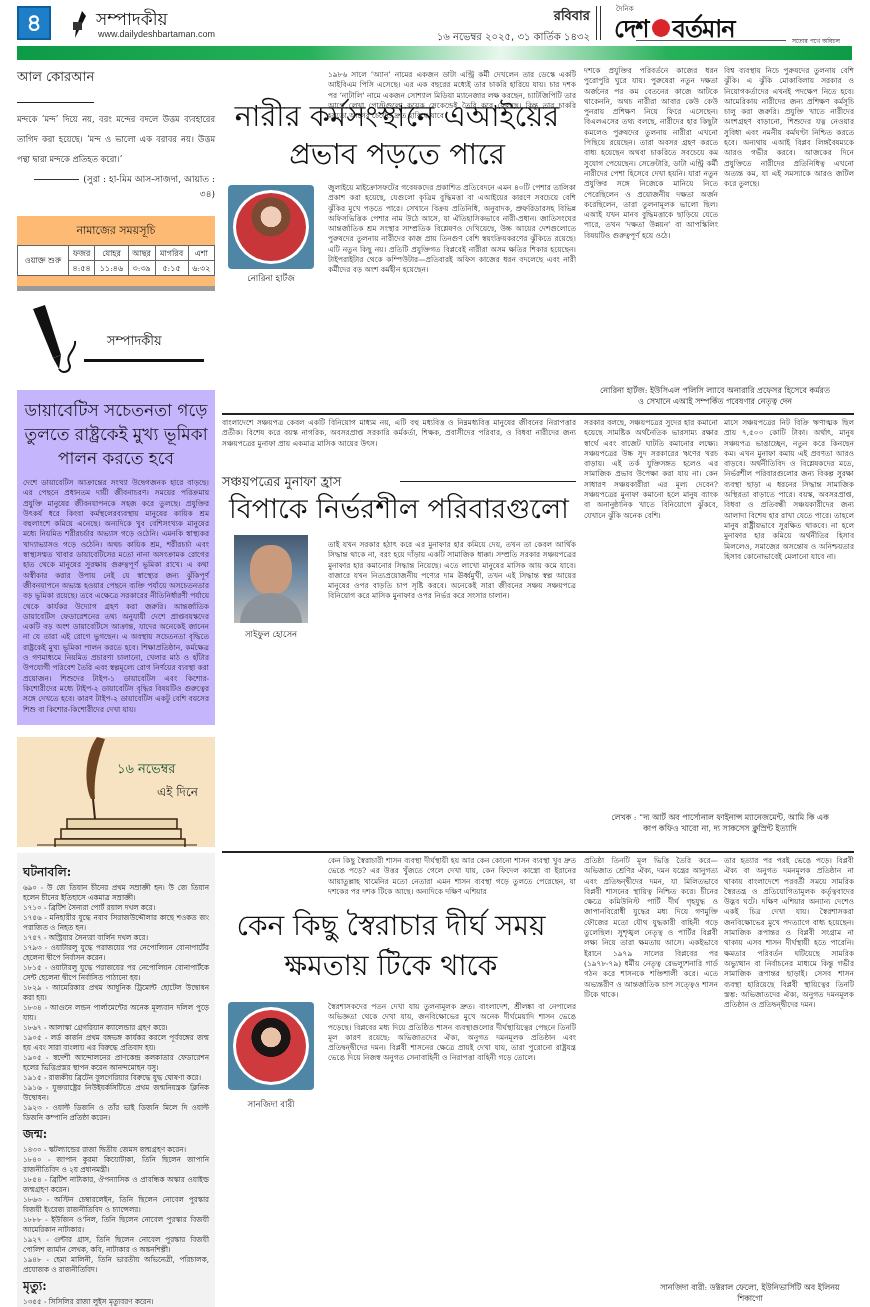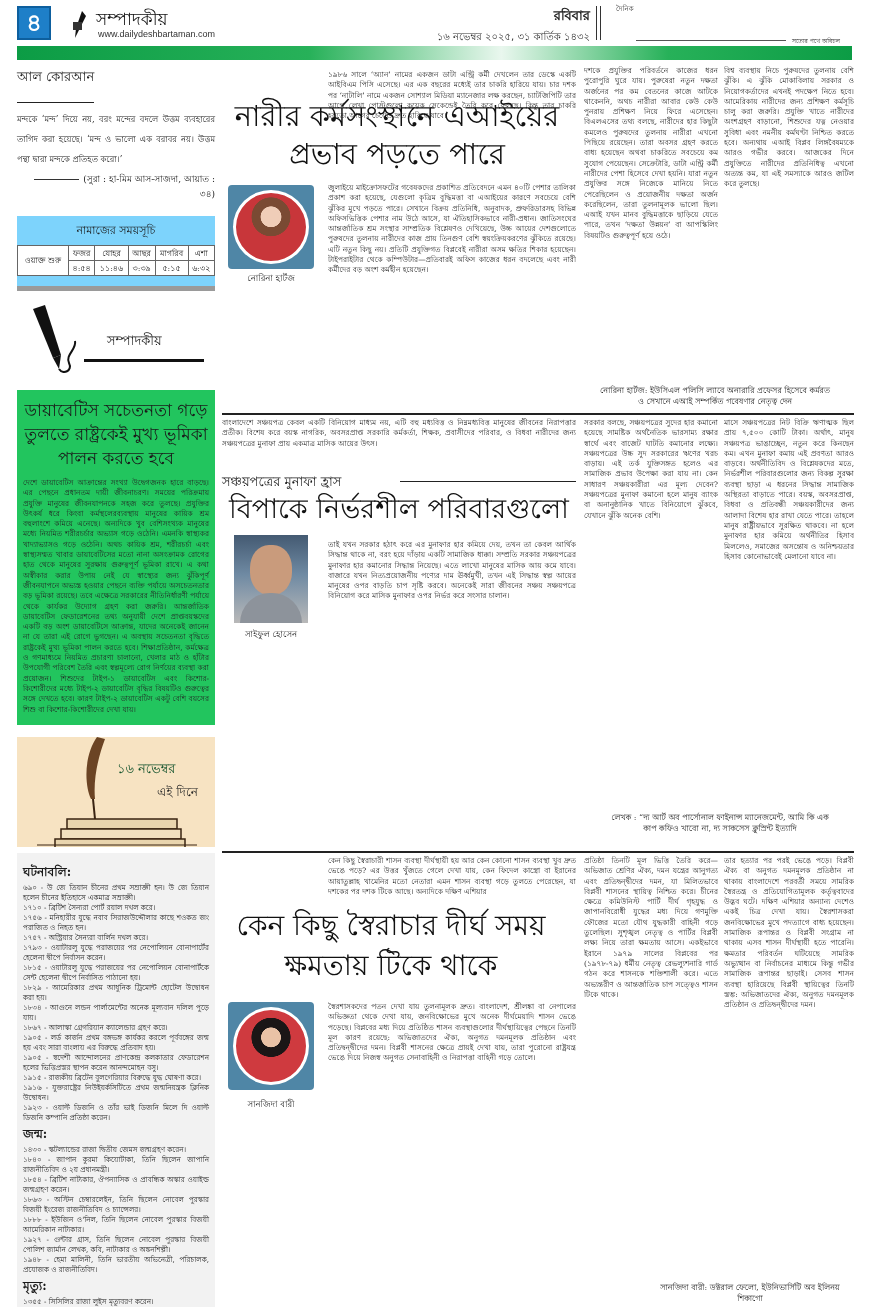--- a/index.html
+++ b/index.html
@@ -24,31 +24,31 @@
   .logo .tagline-rule { position: absolute; left: 24px; top: 37px; width: 150px; border-top: 1px solid #555; }
   .green-bar { position: absolute; left: 17px; top: 46px; width: 835px; height: 14px; background: linear-gradient(90deg, #0c9c45 0%, #27b159 35%, #e9f7ee 58%, #27b159 78%, #0c9c45 100%); }
 
   
   .left-col { position: absolute; left: 17px; top: 66px; width: 198px; }
   .quran-title { font-family: "DejaVu Sans", sans-serif; font-size: 13px; border-bottom: 1px solid #222; display: inline-block; padding-bottom: 14px; margin-bottom: 6px; }
   .quran-text { font-size: 8.3px; line-height: 20px; text-align: justify; }
   .quran-ref { font-size: 9px; text-align: right; margin-top: 3px; }
   .quran-ref .rule { display: inline-block; width: 45px; border-top: 1px solid #333; vertical-align: middle; margin-right: 4px; }
 
-  .prayer-box { margin-top: 14px; background: #7dd3fc; border-bottom: 5px solid #9a9a9a; padding-bottom: 10px; }
+  .prayer-box { margin-top: 14px; background: #fdba74; border-bottom: 5px solid #9a9a9a; padding-bottom: 10px; }
   .prayer-head { font-family: "DejaVu Sans", sans-serif; text-align: center; font-size: 11px; padding: 6px 0 4px; }
   .prayer-table { width: 100%; border-collapse: collapse; background: #fff; font-size: 8px; }
   .prayer-table td { border: 1px solid #666; text-align: center; height: 15px; }
 
   .editorial-logo { position: relative; height: 85px; margin-top: 8px; }
   .editorial-logo .label { position: absolute; left: 90px; top: 32px; font-family: "DejaVu Sans", sans-serif; font-size: 13px; }
   .editorial-logo .rule { position: absolute; left: 67px; top: 60px; width: 120px; border-top: 3px solid #111; }
   .editorial-logo svg { position: absolute; left: 8px; top: 6px; }
 
-  .ed-box { background: #22c55e; padding: 8px 6px 10px; margin-top: 6px; }
+  .ed-box { background: #c4b5fd; padding: 8px 6px 10px; margin-top: 6px; }
   .ed-headline { font-family: "DejaVu Sans", sans-serif; font-size: 17px; line-height: 24px; text-align: center; font-weight: normal; margin-bottom: 8px; }
   .body-text { font-size: 7.4px; line-height: 10.3px; text-align: justify; color: #222; }
 
   .this-day { margin-top: 12px; height: 110px; background: #f7e3c2; position: relative; overflow: hidden; }
   .this-day .d1 { position: absolute; left: 100px; top: 22px; font-family: "DejaVu Sans", sans-serif; font-size: 13px; color: #14532d; }
   .this-day .d2 { position: absolute; left: 140px; top: 46px; font-family: "DejaVu Sans", sans-serif; font-size: 12px; color: #222; }
   .this-day svg { position: absolute; left: 10px; top: 0; }
 
   .events-box { margin-top: 6px; background: #f2f2f2; padding: 8px 6px; }
   .events-box .ev-head { font-size: 12px; font-weight: bold; margin-top: 2px; }
@@ -80,20 +80,23 @@
   <div class="site-url">www.dailydeshbartaman.com</div>
 
   <div class="dateblock">
     <div class="day">রবিবার</div>
     <div class="date">১৬ নভেম্বর ২০২৫, ৩১ কার্তিক ১৪৩২</div>
   </div>
   <div class="date-divider"></div>
 
   <div class="logo">
     <span class="small">দৈনিক</span>
+    <div class="name">
+      <span>দেশ</span><span class="dot"></span><span>বর্তমান</span>
+    </div>
     <div class="tagline-rule"></div>
     <span class="tag">সত্যের পথে অবিচল</span>
   </div>
 </div>
 <div class="green-bar"></div>
 
 <div class="left-col">
   <div class="quran-title">আল কোরআন</div>
   <div class="quran-text">মন্দকে ‘মন্দ’ দিয়ে নয়, বরং মন্দের বদলে উত্তম ব্যবহারের তাগিদ করা হয়েছে। ‘মন্দ ও ভালো এক বরাবর নয়। উত্তম পন্থা দ্বারা মন্দকে প্রতিহত করো।’</div>
   <div class="quran-ref"><span class="rule"></span><span>(সুরা : হা-মিম আস-সাজদা, আয়াত : ৩৪)</span></div>

